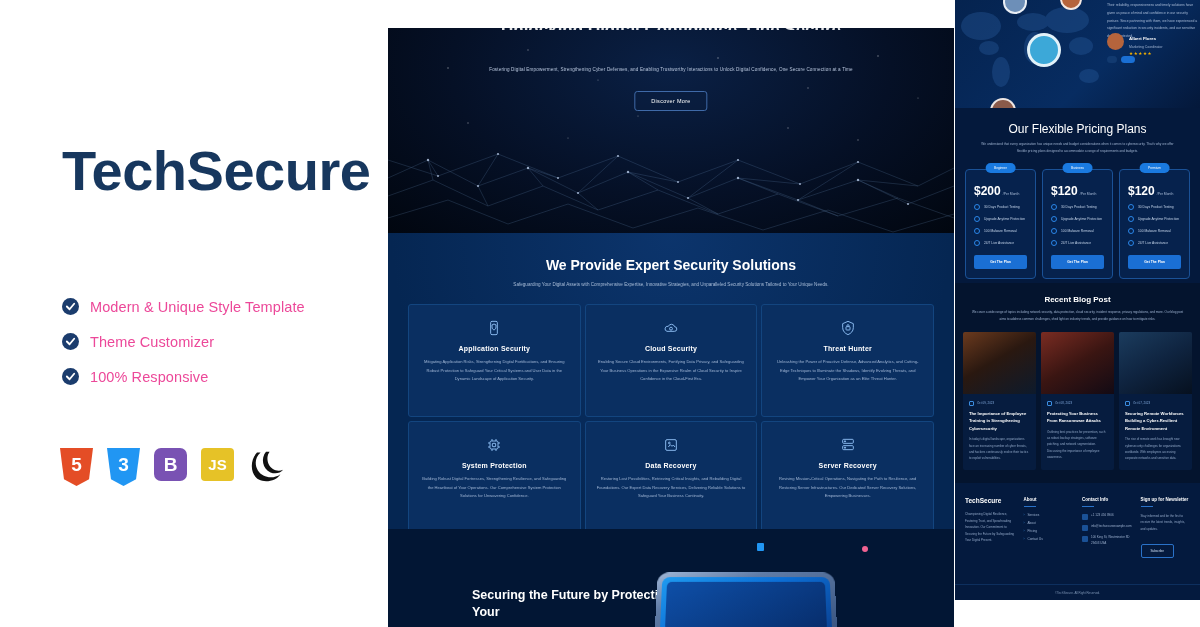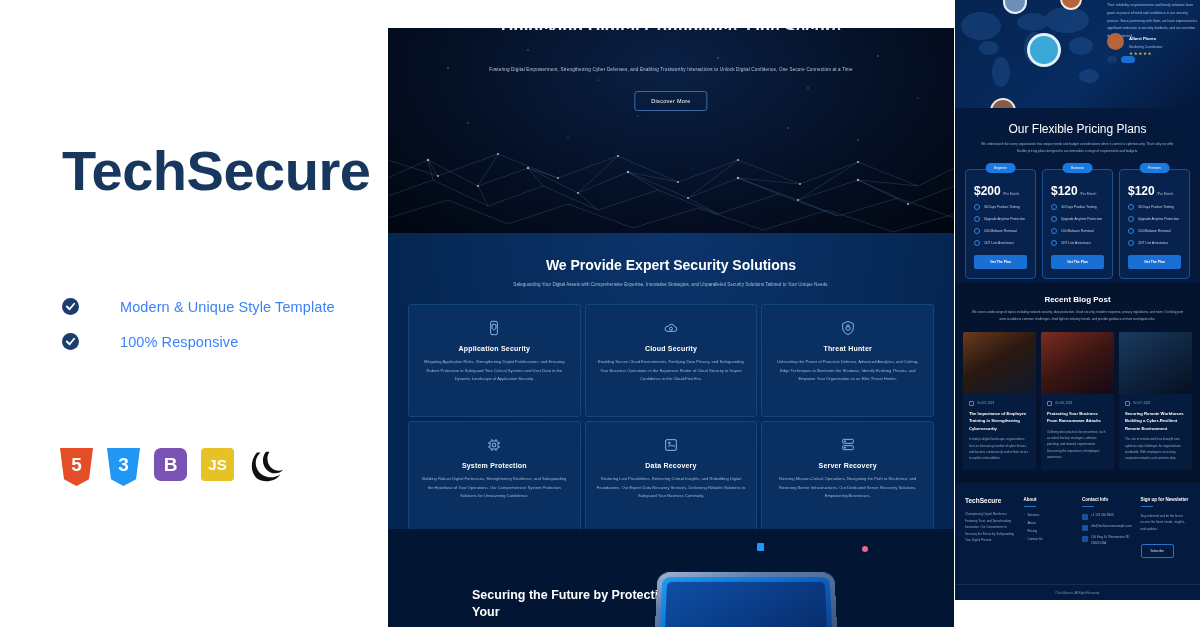--- a/index.html
+++ b/index.html
@@ -23,21 +23,21 @@
     font-size:17px; font-weight:700; color:#1c1c1c; line-height:1.35;
   }
   .feature-list { position:absolute; left:62px; top:289px; width:300px; }
   .feature-row { display:flex; align-items:center; gap:11px; height:35px; }
   .check-icon {
     width:17px; height:17px; border-radius:50%;
     background:#1b3c6d; flex:0 0 17px;
     display:flex; align-items:center; justify-content:center;
   }
   .check-icon svg { width:11px; height:11px; display:block; }
-  .feature-label { font-size:14.5px; color:#3b82f6; letter-spacing:.1px;margin-left:30px; }
+  .feature-label { font-size:14.5px; color:#ec4899; letter-spacing:.1px; }
 
   .tech-icons { position:absolute; left:60px; top:448px; display:flex; gap:14px; align-items:center; }
   .tech-badge { width:33px; height:38px; position:relative; }
   .shield {
     width:33px; height:38px;
     clip-path: polygon(0 0, 100% 0, 88% 82%, 50% 100%, 12% 82%);
     display:flex; align-items:center; justify-content:center;
     color:#fff; font-weight:700; font-size:19px;
   }
   .shield span { transform: translateY(-2px); }
@@ -227,20 +227,28 @@
     <div class="brand-title">TechSecure</div>
 
     <div class="feature-list">
       <div class="feature-row">
         <span class="check-icon">
           <svg viewBox="0 0 24 24" fill="none" stroke="#fff" stroke-width="4" stroke-linecap="round" stroke-linejoin="round">
               <polyline points="4,12 10,18 20,6"></polyline>
             </svg>
         </span>
         <span class="feature-label">Modern &amp; Unique Style Template</span>
+      </div>
+      <div class="feature-row">
+        <span class="check-icon">
+          <svg viewBox="0 0 24 24" fill="none" stroke="#fff" stroke-width="4" stroke-linecap="round" stroke-linejoin="round">
+              <polyline points="4,12 10,18 20,6"></polyline>
+            </svg>
+        </span>
+        <span class="feature-label">Theme Customizer</span>
       </div>
       <div class="feature-row">
         <span class="check-icon">
           <svg viewBox="0 0 24 24" fill="none" stroke="#fff" stroke-width="4" stroke-linecap="round" stroke-linejoin="round">
               <polyline points="4,12 10,18 20,6"></polyline>
             </svg>
         </span>
         <span class="feature-label">100% Responsive</span>
       </div>
     </div>

